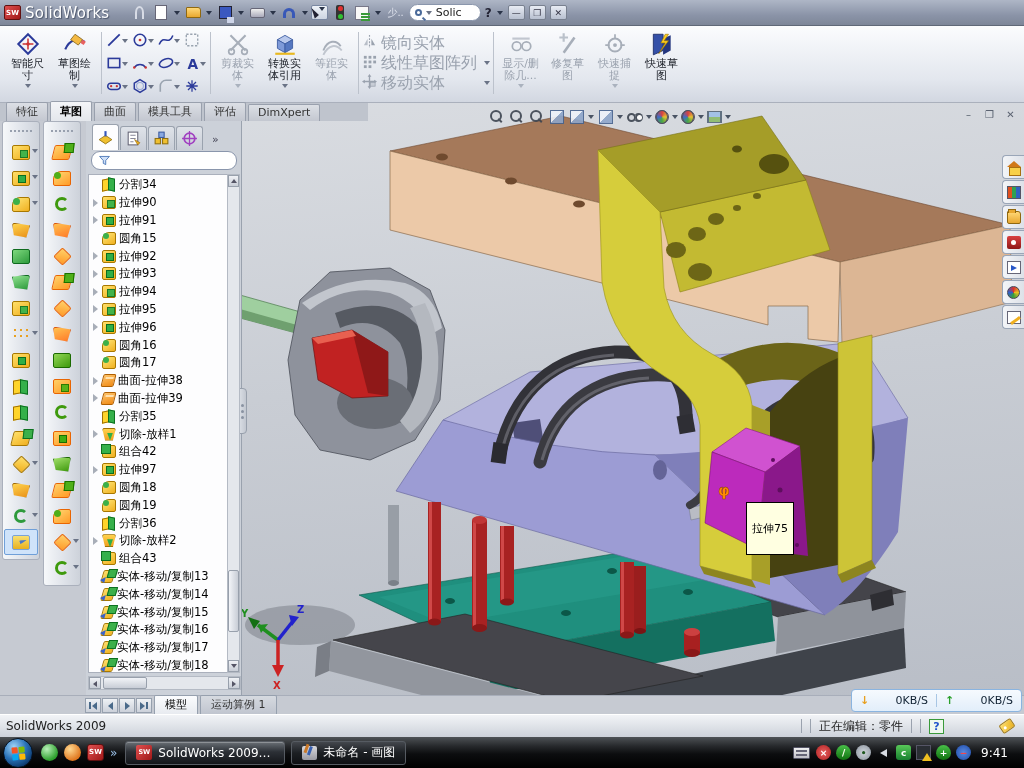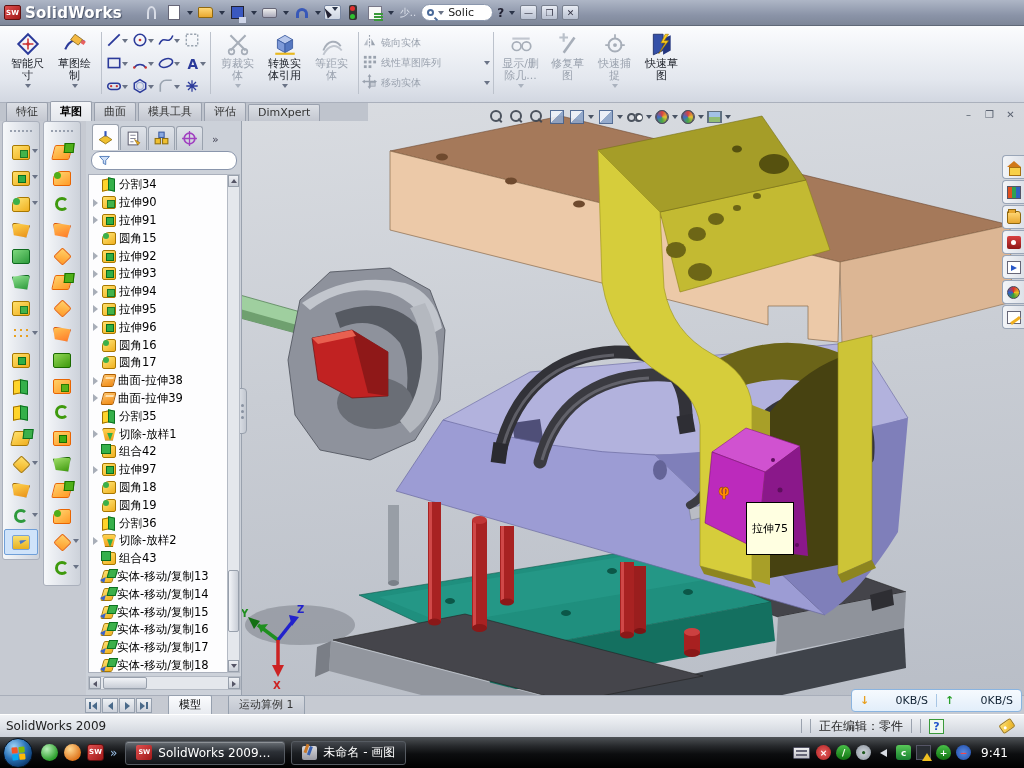--- a/index.html
+++ b/index.html
@@ -5,21 +5,21 @@
   html,body{margin:0;padding:0;background:#333;}
   *{box-sizing:border-box;font-family:"DejaVu Sans","Liberation Sans",sans-serif;}
   #screen{position:relative;width:1024px;height:768px;overflow:hidden;background:#c6cad2;}
   .abs{position:absolute;}
 
   
   #titlebar{left:0;top:0;width:1024px;height:26px;background:linear-gradient(#aeb6c6,#8b94a8 60%,#7d8699);display:flex;align-items:center;border-bottom:1px solid #5f6878;}
   #logo{display:flex;align-items:center;padding:0 10px 0 4px;}
   #logocube{width:17px;height:15px;background:linear-gradient(135deg,#e05050,#a01818);border:1px solid #601010;border-radius:2px;color:#fff;font-size:7px;font-weight:bold;text-align:center;line-height:14px;margin-right:4px;}
   #logotext{font-size:15px;color:#fff;text-shadow:1px 1px 1px #4a5468;letter-spacing:.2px;}
-  #logotext b{font-weight:bold}#logotext span{font-weight:bold}
+  #logotext b{font-weight:normal}#logotext span{font-weight:normal}
   #menubar{display:flex;height:100%;align-items:center;margin-left:18px;}
   .menu-item{font-size:12.5px;color:#101520;padding:3px 10px;cursor:default;}
   #tbtools{display:flex;align-items:center;margin-left:10px;gap:2px;}
   .tbtn{width:20px;height:20px;display:flex;align-items:center;justify-content:center;position:relative;}
   .tda{width:0;height:0;border-left:3px solid transparent;border-right:3px solid transparent;border-top:4px solid #2a3448;margin:0 1px;}
   .ic-pin{width:9px;height:13px;border:2px solid #d8dce6;border-radius:50% 50% 0 0;border-bottom:none;}
   .ic-new{width:12px;height:15px;background:#fff;border:1px solid #667;}
   .ic-open{width:15px;height:11px;background:linear-gradient(#ffd878,#e8a830);border:1px solid #906810;border-radius:1px 3px 1px 1px;}
   .ic-save{width:13px;height:13px;background:#3a58c0;border:1px solid #223;}
   .ic-save::after{content:"";position:absolute;left:7px;top:10px;width:7px;height:6px;background:#cdd4e8;}
@@ -50,21 +50,21 @@
   .rbtn.dis .rlbl{color:#9aa2ae;}
   .rbtn.dis .ricon{opacity:.85;}
   .rda{width:0;height:0;border-left:3px solid transparent;border-right:3px solid transparent;border-top:4px solid #6a7386;margin-top:2px;}
   .rbtn.dis .rda{border-top-color:#aab2be;}
   #sketchgrid{display:grid;grid-template-columns:repeat(4,auto);grid-auto-rows:23px;align-content:center;column-gap:2px;}
   .gcell{display:flex;align-items:center;padding:0 1px;}
   .gcell svg{width:16px;height:16px;}
   #listcol{display:flex;flex-direction:column;justify-content:center;gap:2px;width:128px;}
   .lrow{display:flex;align-items:center;gap:4px;height:18px;}
   .lrow svg{width:15px;height:15px;flex:none;}
-  .lrow .llbl{font-size:10px;color:#9aa2ae;white-space:nowrap;}
+  .lrow .llbl{font-size:16px;color:#9aa2ae;white-space:nowrap;}
   .lrow .rda{margin:0 0 0 auto;}
   #watermark{position:absolute;right:18px;top:20px;font-size:62px;font-style:italic;color:#9aa6b8;opacity:.45;font-family:"DejaVu Serif","Liberation Serif",serif;letter-spacing:-6px;pointer-events:none;}
 
   
   #tabrow{left:0;top:103px;width:368px;height:18px;background:#bfc4cd;display:flex;align-items:flex-end;padding-left:6px;z-index:5;}
   .ctab{font-size:11px;color:#333;padding:1px 9px 2px;background:linear-gradient(#dcdfe5,#c3c7d0);border:1px solid #99a0ad;border-bottom:none;margin-right:2px;border-radius:2px 2px 0 0;white-space:nowrap;}
   .ctab.active{background:linear-gradient(#f4f5f8,#e4e7ec);color:#000;padding-top:2px;font-weight:bold;}
 
   
   #lefttools{left:0;top:121px;width:86px;height:574px;background:#c6cad2;}
@@ -181,21 +181,21 @@
   #netwidget .half+.half{border-left:1px solid #a8c6e4;}
   .arr-dn{color:#e8a020;font-weight:bold;} .arr-up{color:#2aa02a;font-weight:bold;}
 
   
   #modeltabs{left:0;top:695px;width:1024px;height:19px;background:#c6cad2;border-top:1px solid #a8aeba;display:flex;align-items:flex-end;}
   #navbtns{display:flex;margin-left:85px;gap:1px;align-items:flex-end;padding-bottom:1px;}
   .navb{width:16px;height:15px;background:linear-gradient(#eef1f5,#ccd1da);border:1px solid #96a0ae;font-size:7px;color:#4a6a8a;display:flex;align-items:center;justify-content:center;gap:1px;}
   .navb i{display:block;width:2px;height:7px;background:#4a6a8a;}
   .tri-l{width:0;height:0;border-top:4px solid transparent;border-bottom:4px solid transparent;border-right:5px solid #4a6a8a;}
   .tri-r{width:0;height:0;border-top:4px solid transparent;border-bottom:4px solid transparent;border-left:5px solid #4a6a8a;}
-  .mtab{font-size:11px;padding:1px 10px 2px;border:1px solid #96a0ae;border-bottom:none;background:linear-gradient(#d6dae0,#c0c5cf);color:#333;margin-left:16px;border-radius:2px 2px 0 0;}
+  .mtab{font-size:11px;padding:1px 10px 2px;border:1px solid #96a0ae;border-bottom:none;background:linear-gradient(#d6dae0,#c0c5cf);color:#333;margin-left:2px;border-radius:2px 2px 0 0;}
   .mtab.active{background:linear-gradient(#fbfcfe,#e8ebf0);color:#000;}
 
   
   #statusbar{left:0;top:714px;width:1024px;height:23px;background:linear-gradient(#f2f4f7,#cdd2da);border-top:1px solid #fff;display:flex;align-items:center;font-size:12px;color:#222;}
   #sbleft{padding-left:6px;}
   #sbright{margin-left:auto;display:flex;align-items:center;gap:8px;padding-right:10px;}
   .sbsep{width:1px;height:14px;background:#9aa2ae;}
   #sbhelp{width:15px;height:15px;background:#eef8ee;border:1px solid #3a9a3a;color:#2255cc;font-weight:bold;font-size:11px;text-align:center;line-height:13px;}
   #sbtag{width:14px;height:10px;background:linear-gradient(135deg,#ffe070,#e8b020);border:1px solid #a07810;transform:rotate(-35deg);border-radius:2px;position:relative;}
   #sbtag::after{content:"";position:absolute;left:2px;top:3px;width:3px;height:3px;background:#fff;border-radius:50%;}

